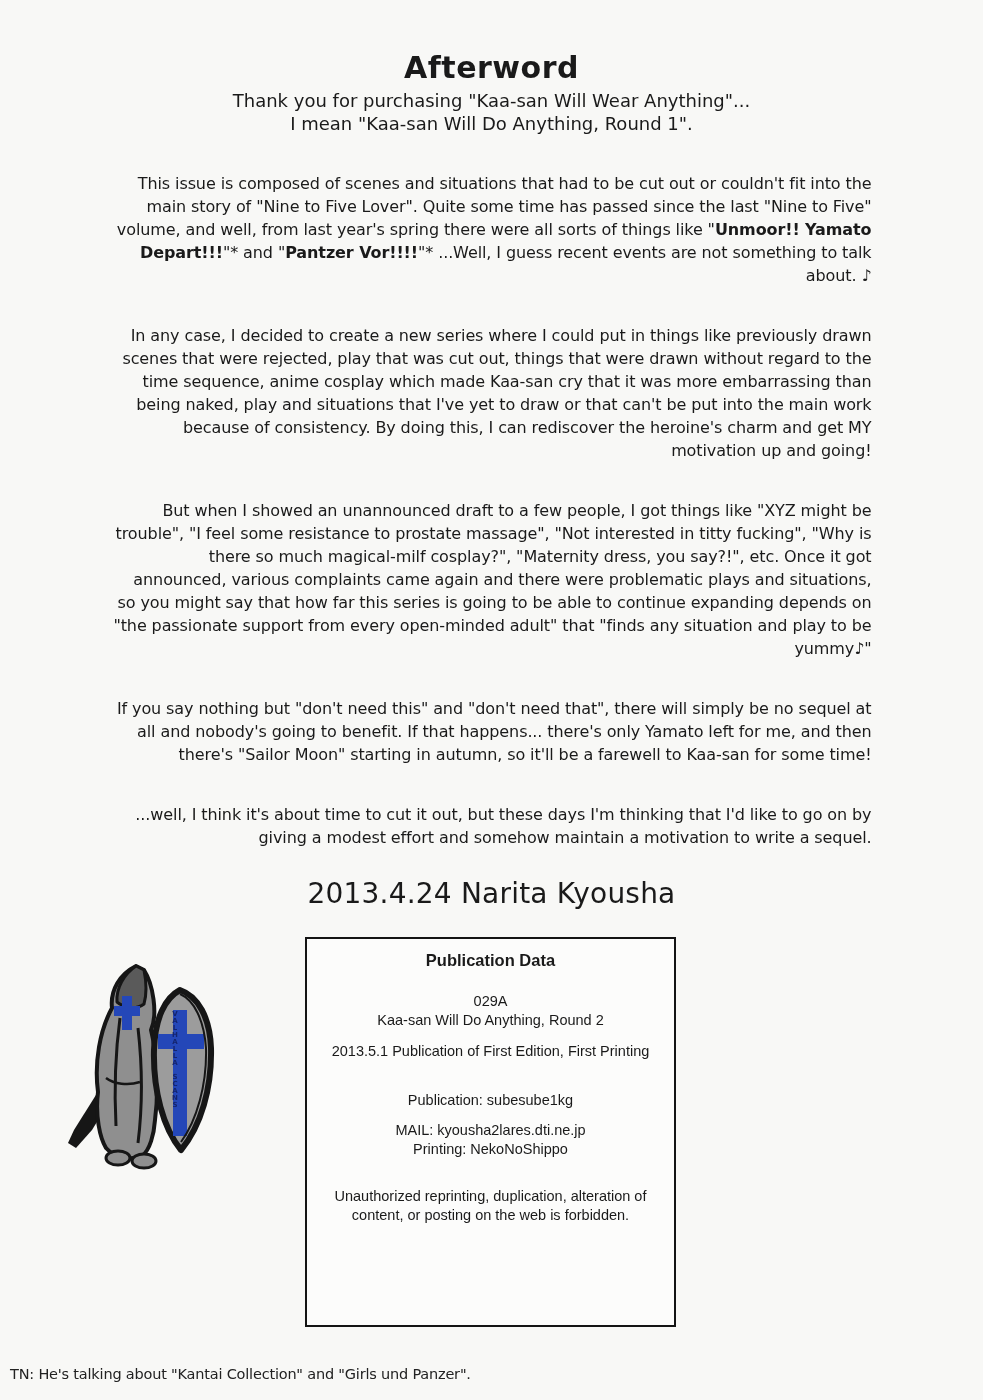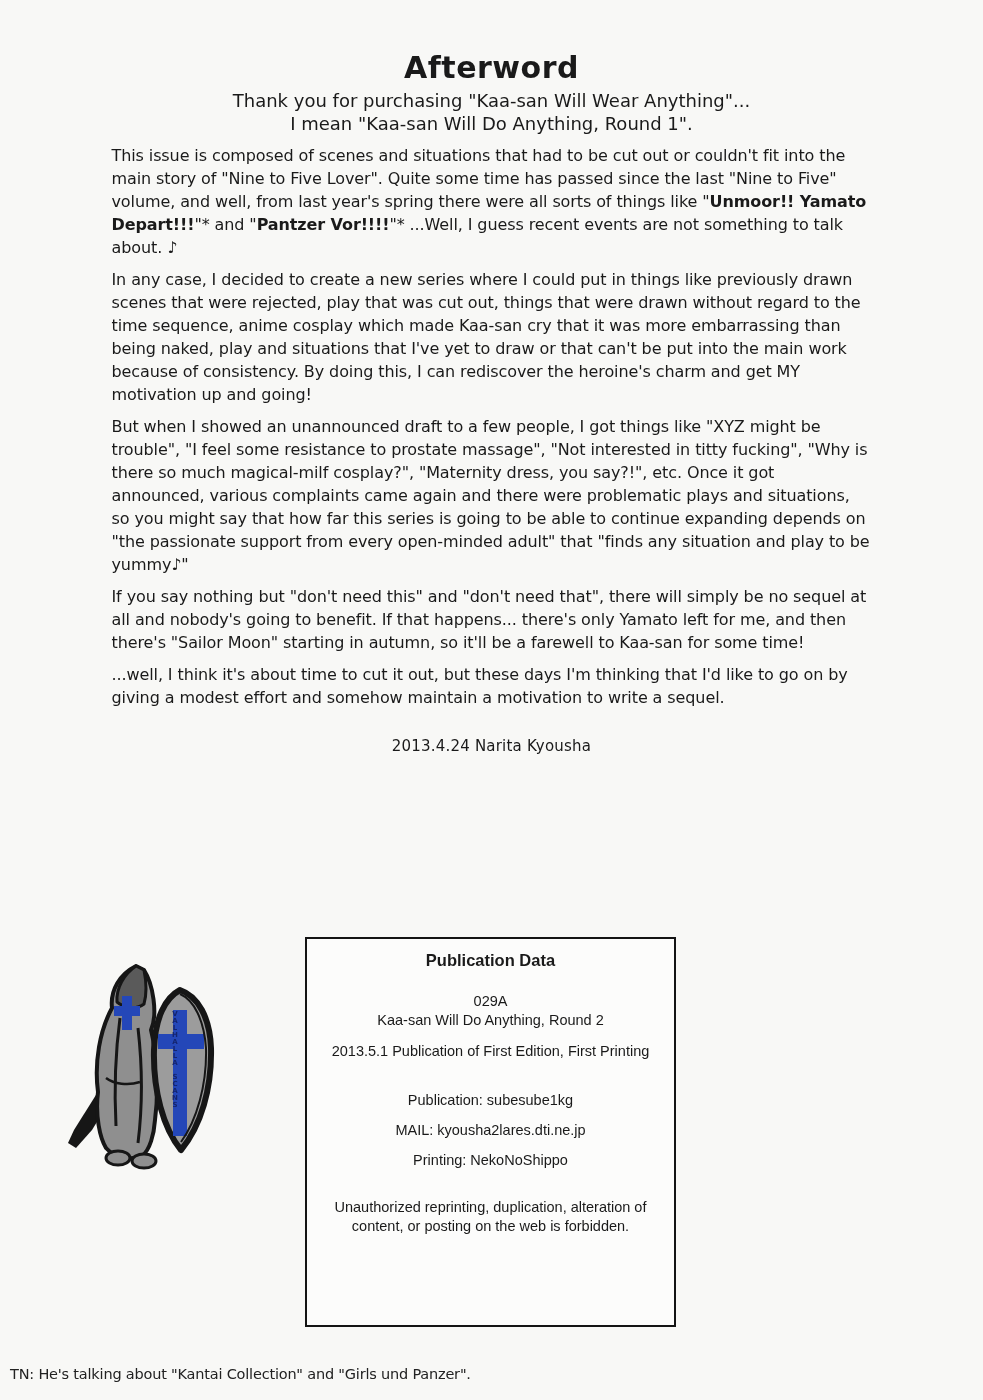--- a/index.html
+++ b/index.html
@@ -30,30 +30,30 @@
     letter-spacing: 0.5px;
     margin: 0 0 4px 0;
   }
   .subtitle {
     font-size: 18px;
     line-height: 23px;
     font-weight: normal;
   }
   p.body {
     width: 760px;
-    margin: 9px auto 0 auto;
+    margin: 37px auto 0 auto;
     font-size: 16px;
     line-height: 23px;
-    text-align: left;
+    text-align: right;
     letter-spacing: -0.1px;
   }
   p.body .b { font-weight: bold; }
   .signature {
     margin-top: 28px;
-    font-size: 15px;
+    font-size: 28px;
     letter-spacing: 0.2px;
   }
   
   .pubbox {
     position: absolute;
     left: 305px;
     top: 937px;
     width: 371px;
     height: 390px;
     background: #fcfcfb;
@@ -67,21 +67,21 @@
   .pubbox .pb-title {
     font-size: 16.5px;
     font-weight: bold;
     margin-top: 12px;
   }
   .pubbox .pb-code { margin-top: 22px; }
   .pubbox .pb-work { margin-top: 0px; }
   .pubbox .pb-edition { margin-top: 12px; }
   .pubbox .pb-publication { margin-top: 30px; }
   .pubbox .pb-mail { margin-top: 11px; }
-  .pubbox .pb-printing { margin-top: 11px; }
+  .pubbox .pb-printing { }
   .pubbox .pb-forbidden { margin-top: 28px; padding: 0 4px; }
   .pubbox .pb-minors { margin-top: 13px; }
   .pubbox .pb-copyright {
     position: absolute;
     bottom: 12px;
     left: 0;
     width: 100%;
   }
   .pubbox .pb-copyright .spacer { display: inline-block; width: 18px; }
   

